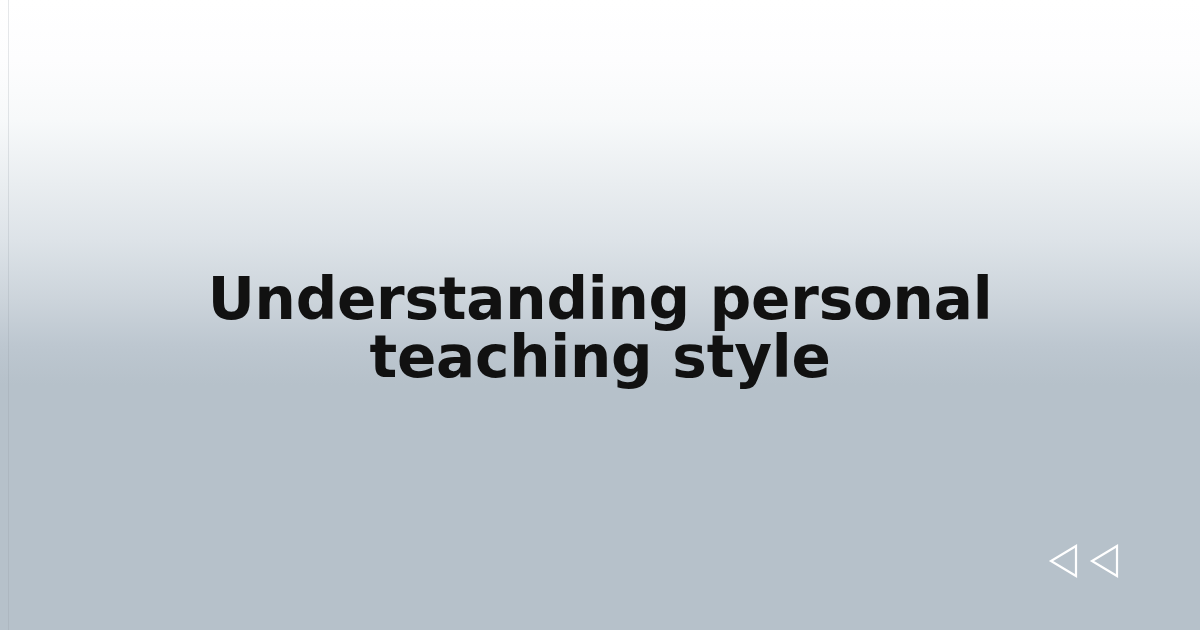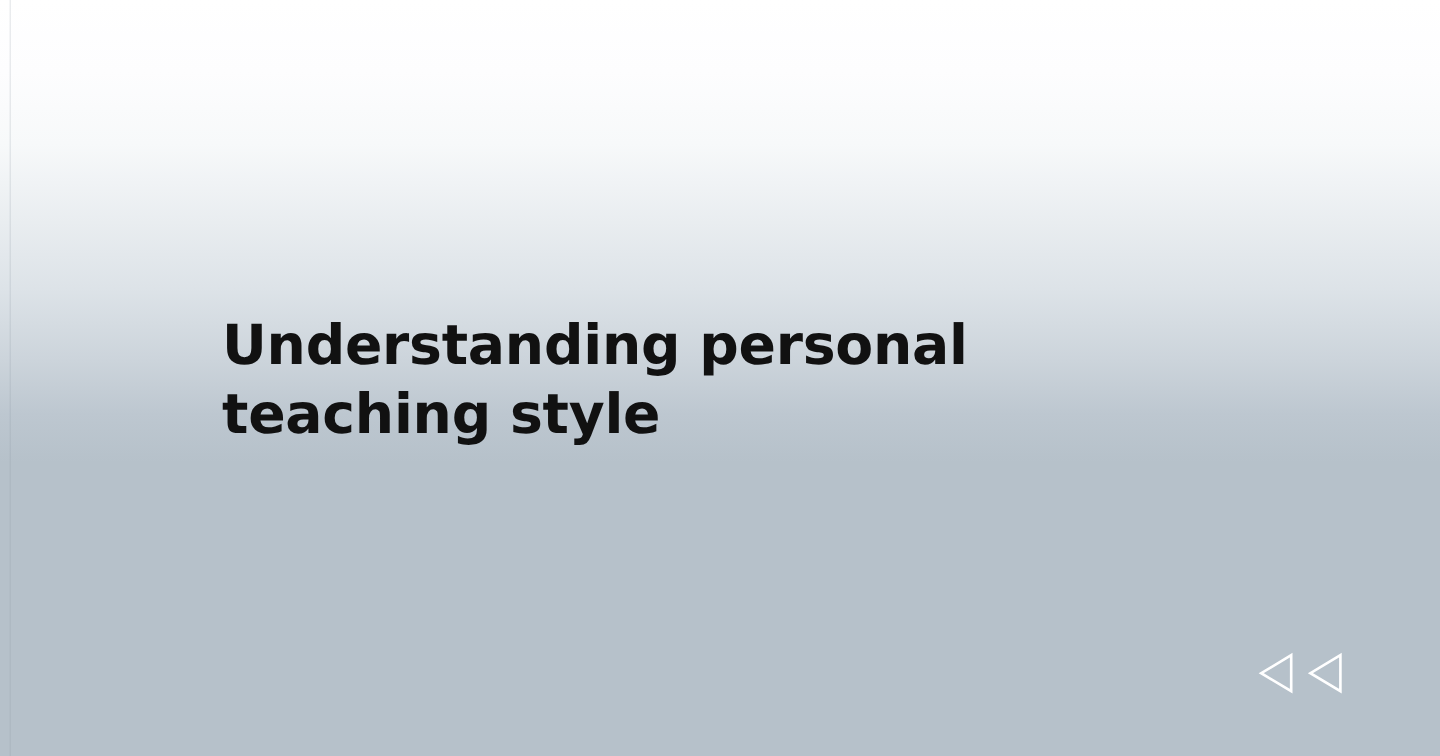--- a/index.html
+++ b/index.html
@@ -50,24 +50,24 @@
     position: absolute;
     left: 0;
     right: 0;
     top: 258px;
     display: flex;
     justify-content: center;
   }
 
   .title {
     width: 830px;
-    margin: 0;
-    text-align: left;
+    margin: 12px;
+    text-align: center;
     font-family: "DejaVu Sans", sans-serif;
-    font-size: 46px;
+    font-size: 58px;
     font-weight: 700;
     line-height: 58px;
     letter-spacing: -0.2px;
     color: #111111;
     word-wrap: break-word;
   }
 
   .nav-icons {
     position: absolute;
     left: 1046px;

